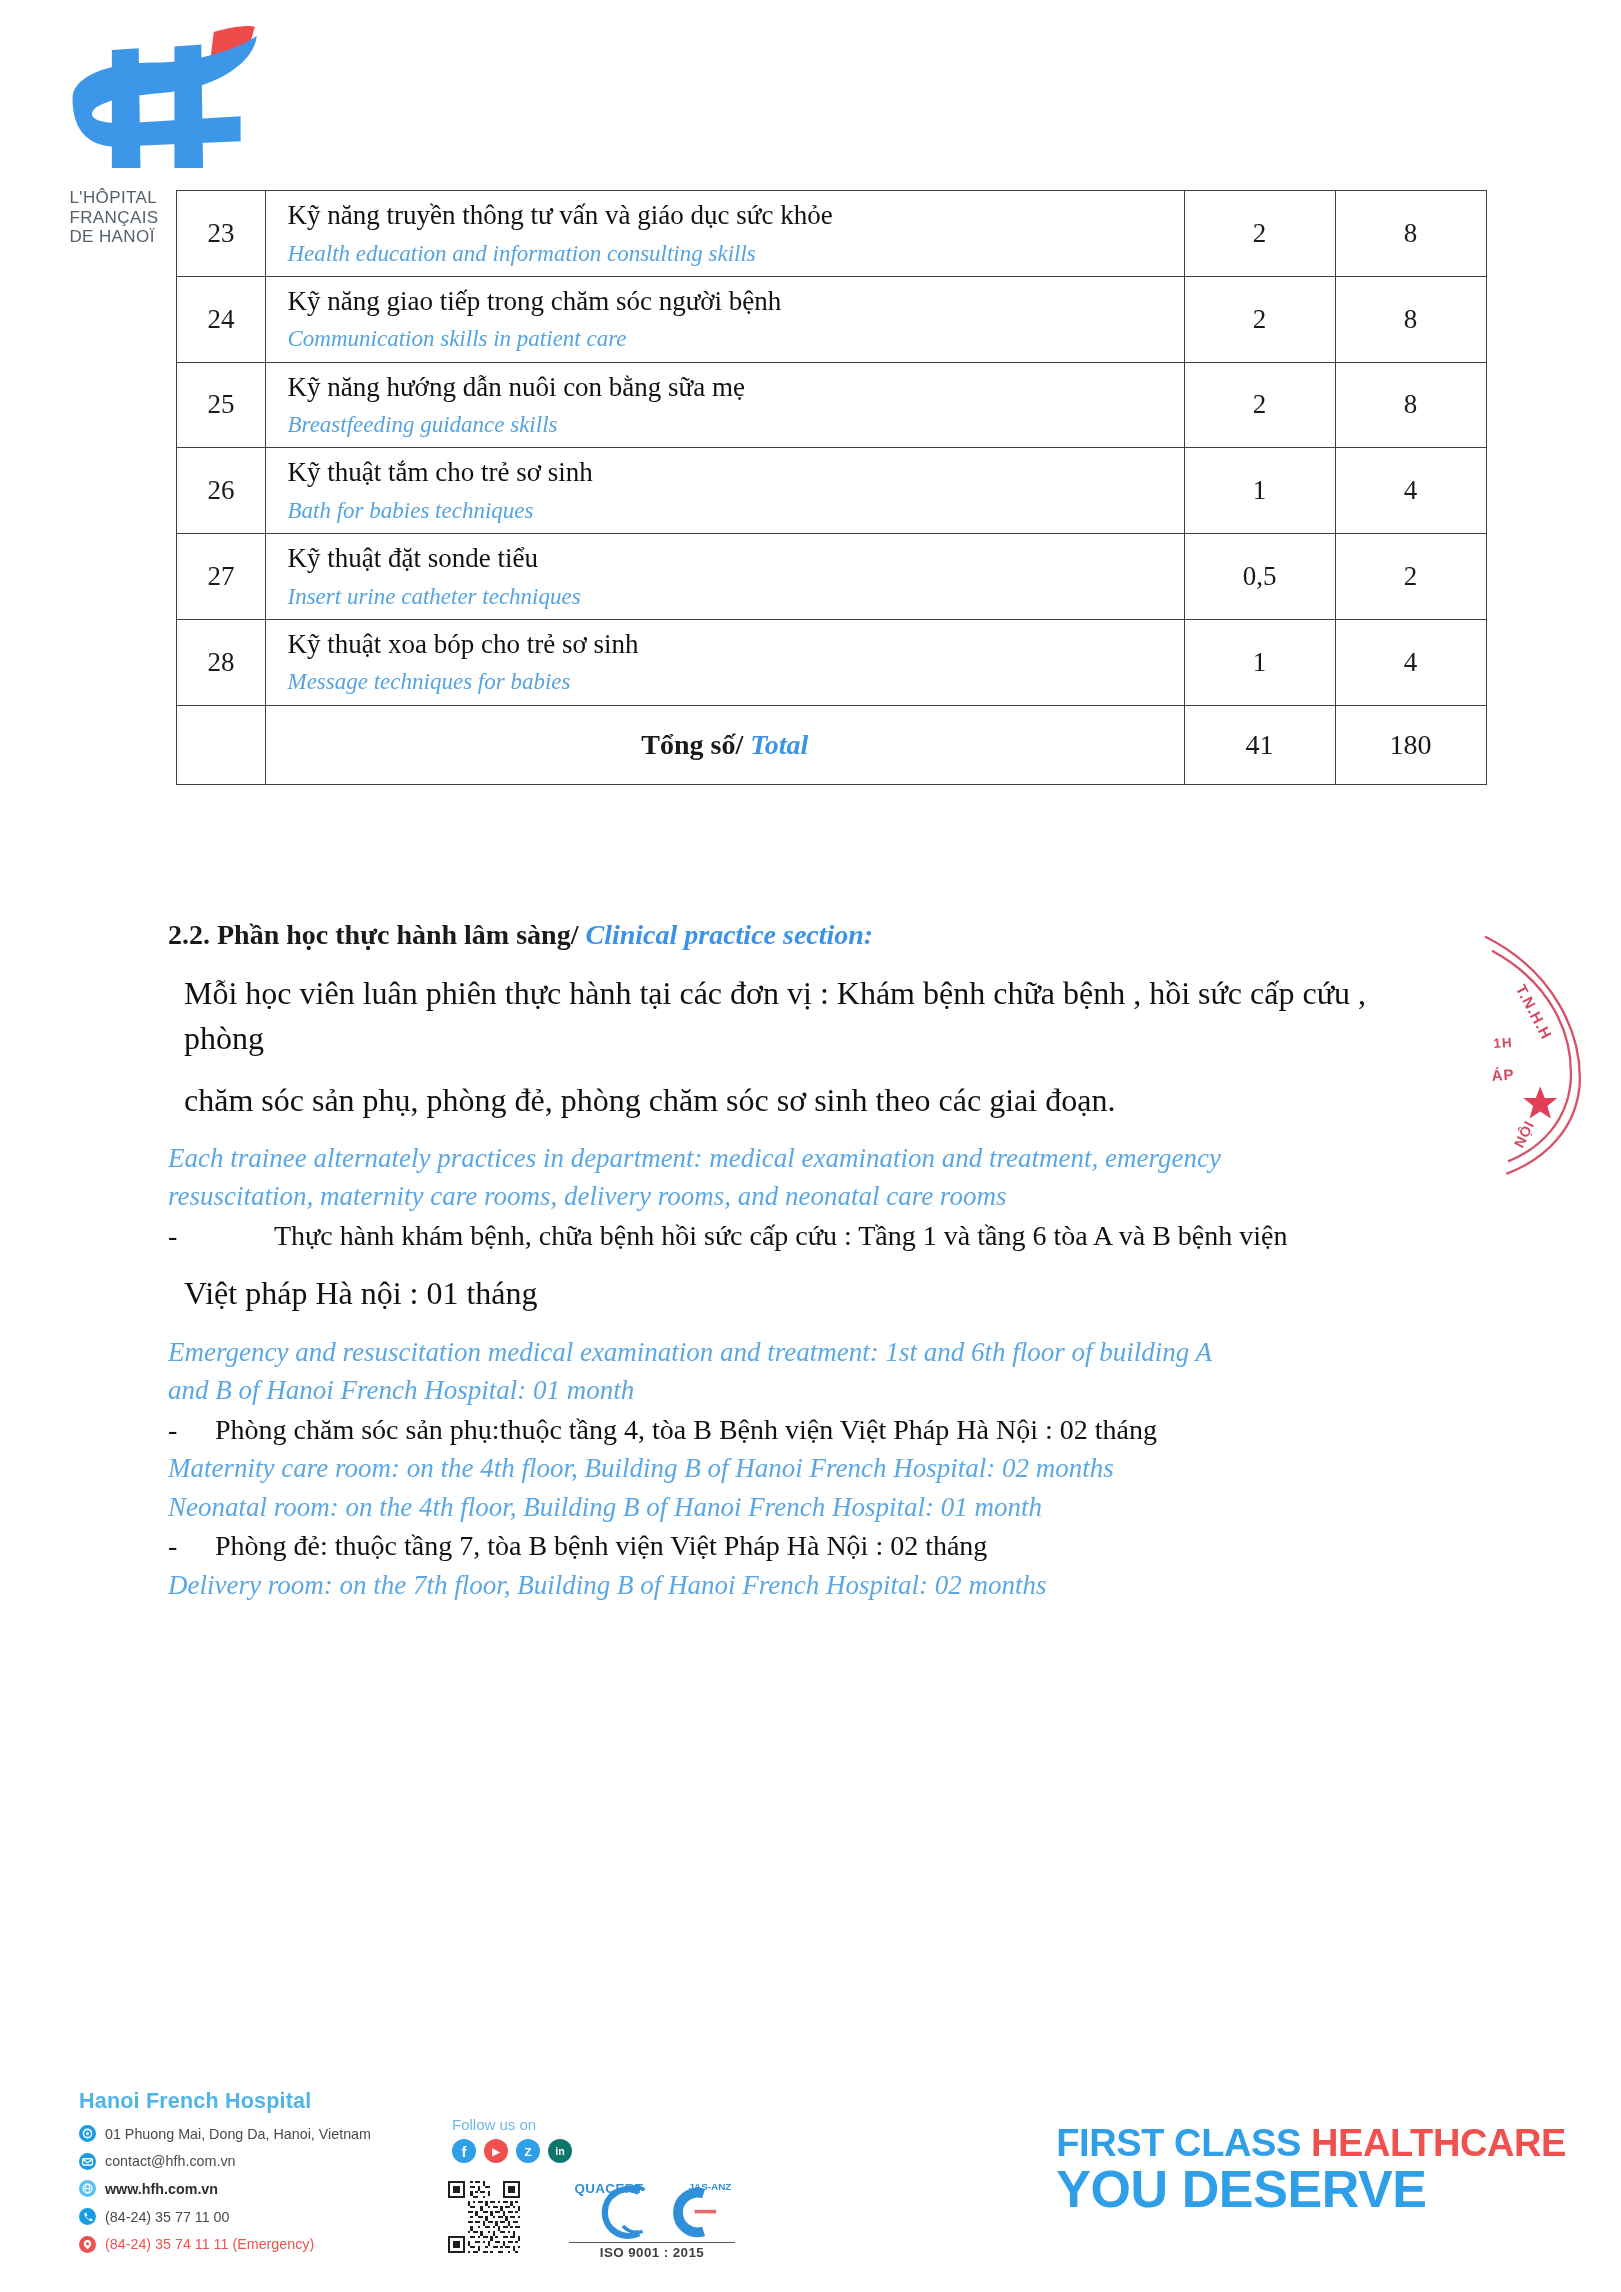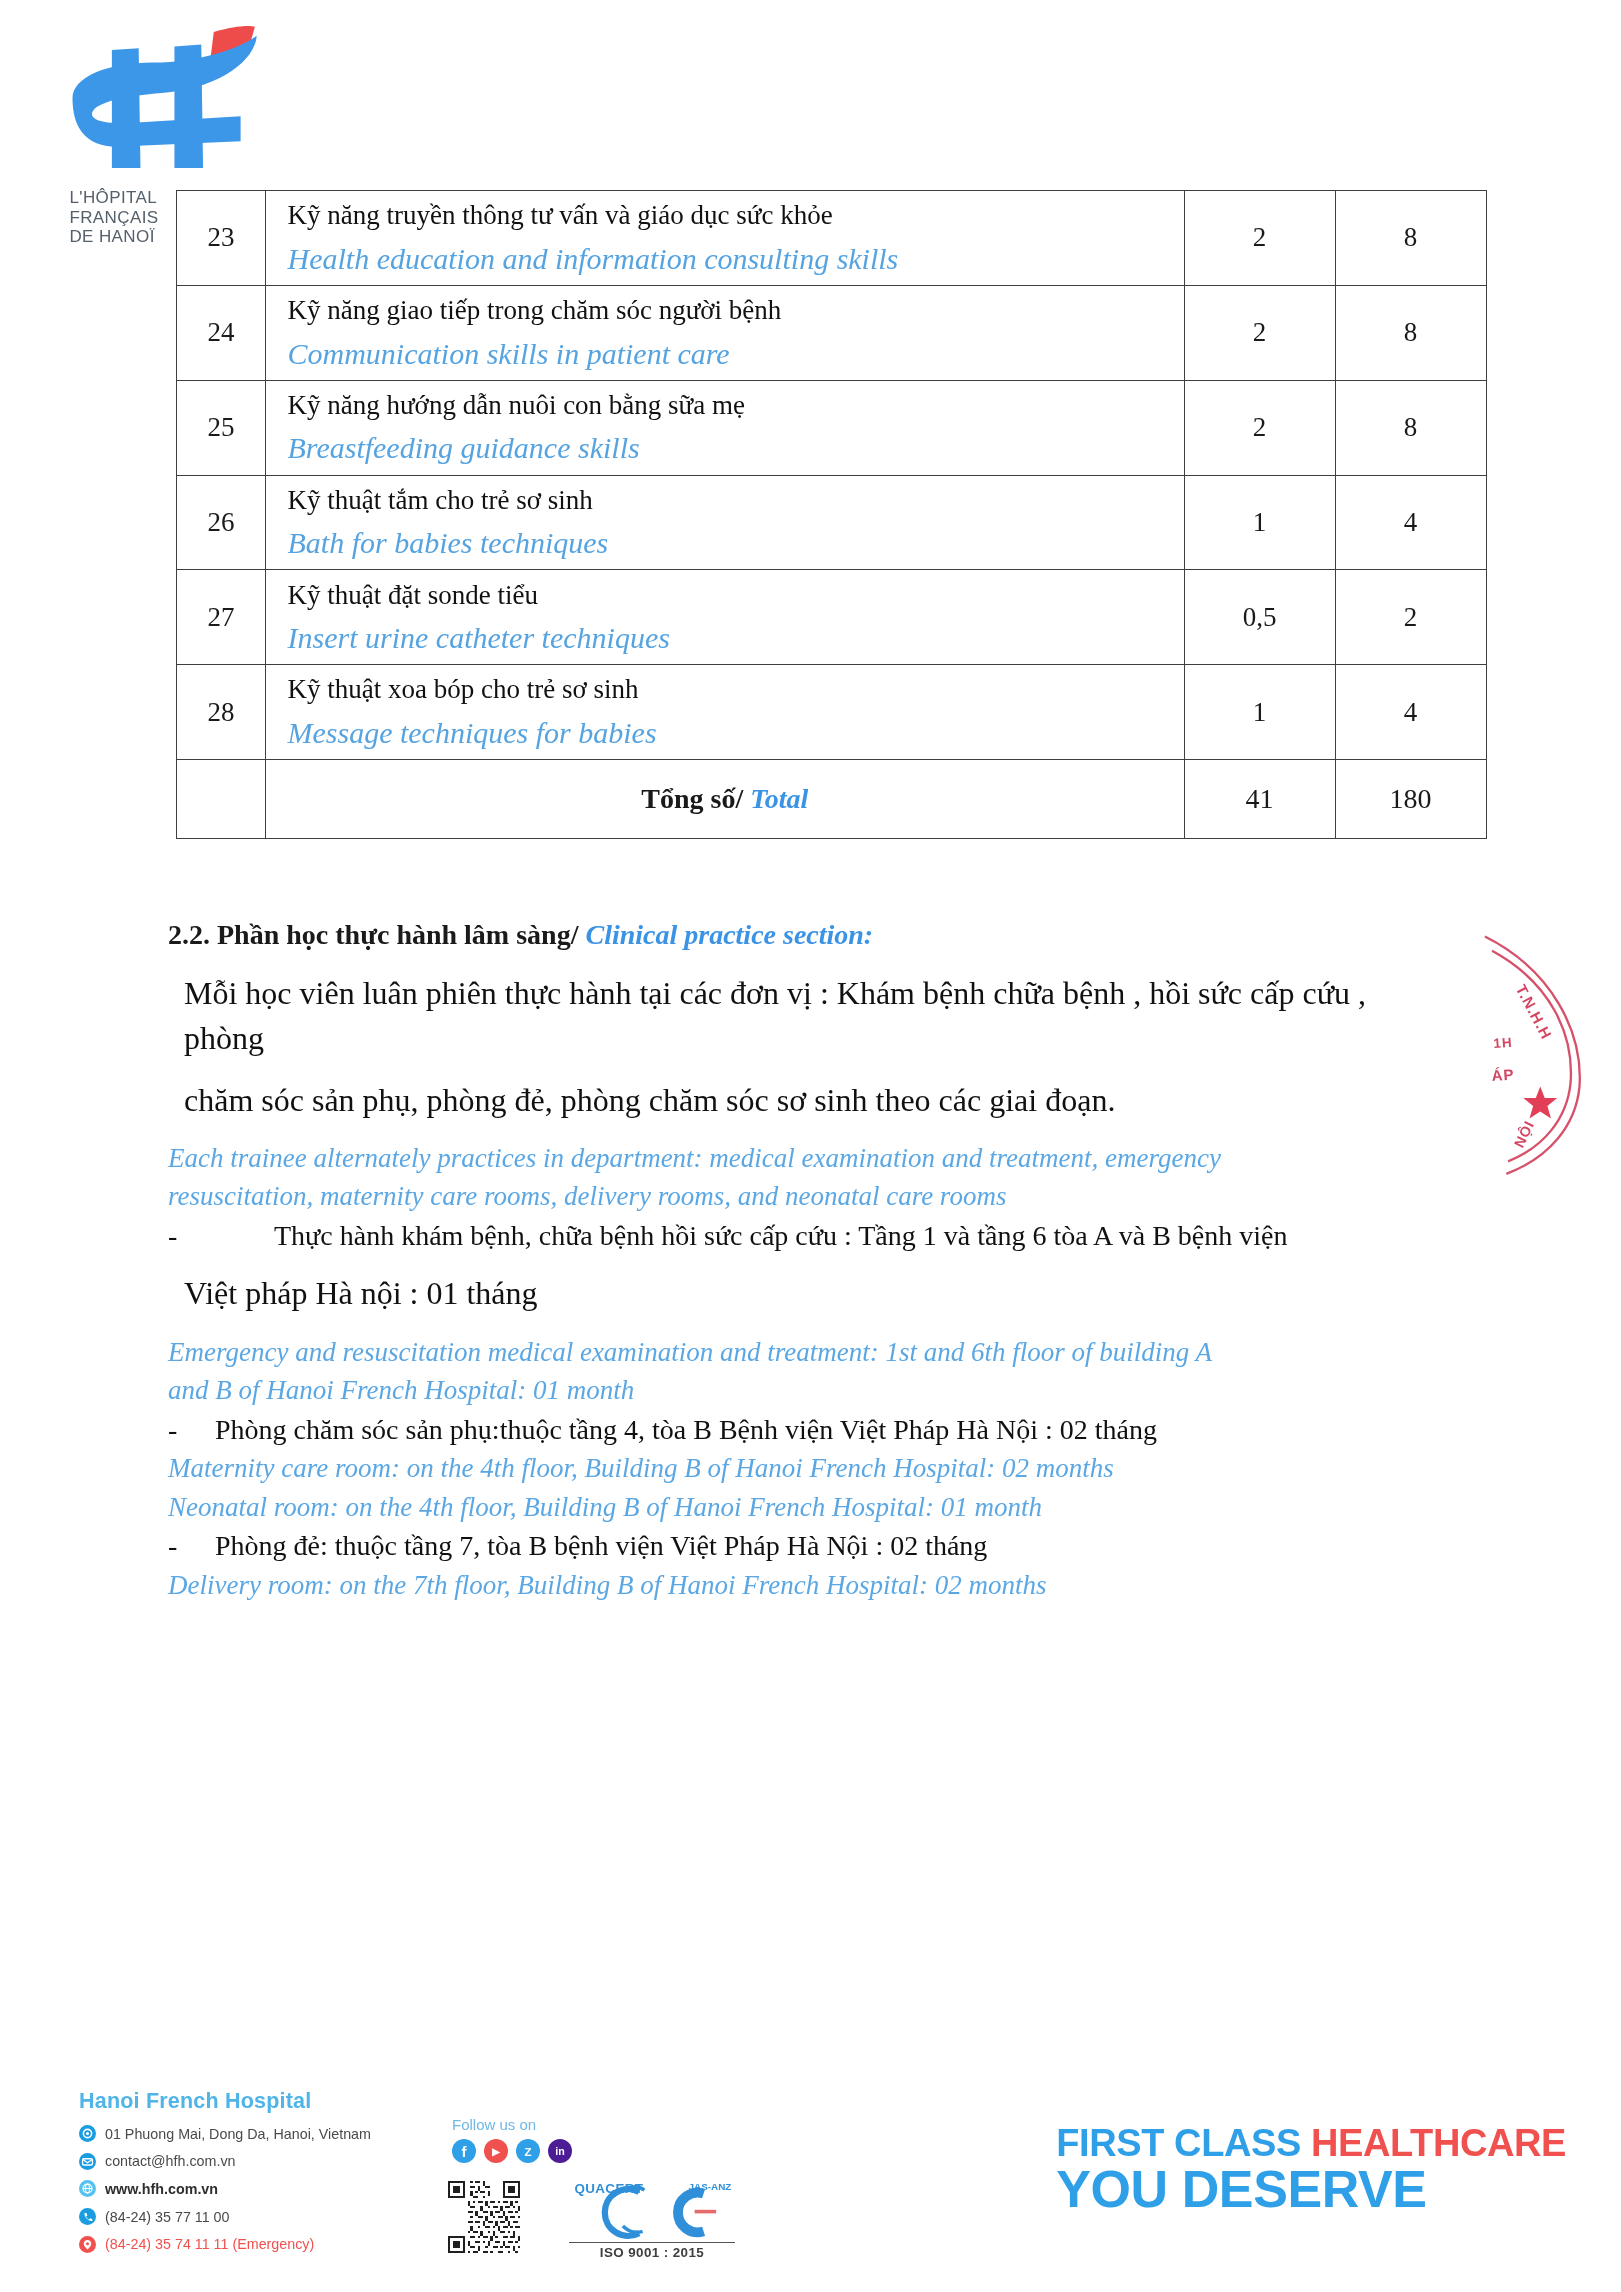--- a/index.html
+++ b/index.html
@@ -64,21 +64,21 @@
   .c-n1   { width: 150px; text-align: center; font-size: 27px; }
   .c-n2   { width: 150px; text-align: center; font-size: 27px; }
 
   .vi {
     font-size: 27px;
     line-height: 1.30;
     color: #111;
     white-space: nowrap;
   }
   .en {
-    font-size: 30px;
+    font-size: 23px;
     line-height: 1.30;
     font-style: italic;
     color: #55a3e0;
     white-space: nowrap;
     margin-top: 5.4px;
   }
   .total-cell {
     text-align: center;
     font-size: 28px;
     font-weight: bold;
@@ -217,21 +217,21 @@
     align-items: center;
     justify-content: center;
     color: #fff;
     font-family: "Liberation Sans", sans-serif;
     font-size: 15px;
     font-weight: bold;
   }
   .soc-fb { background: #2f9fe8; }
   .soc-yt { background: #f0514f; }
   .soc-za { background: #2f9fe8; }
-  .soc-li { background: #4c1d95; }
+  .soc-li { background: #0f766e; }
 
   .qr {
     position: absolute;
     left: 448px;
     top: 99px;
     width: 72px;
     height: 72px;
   }
   .cert {
     position: absolute;

